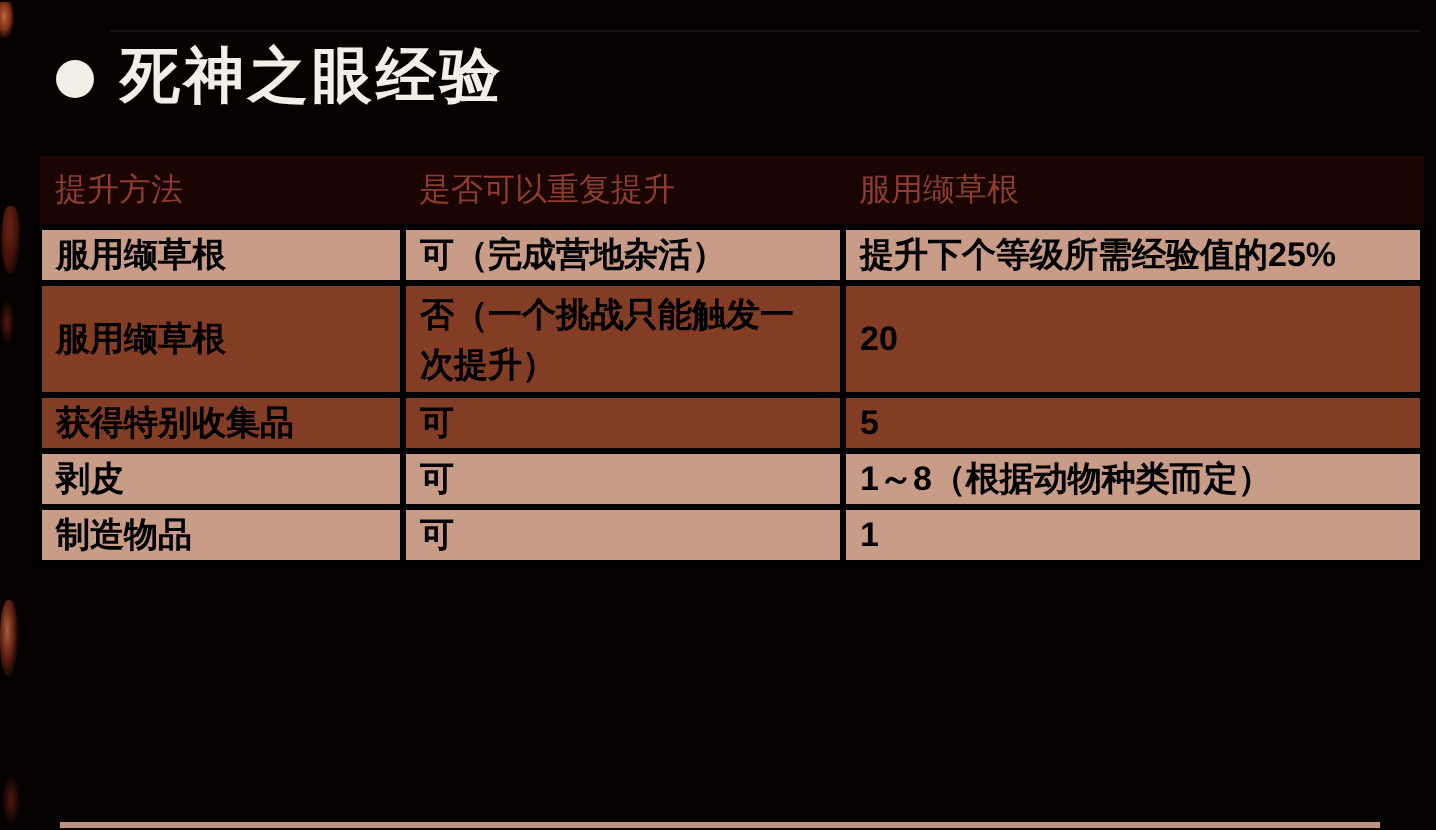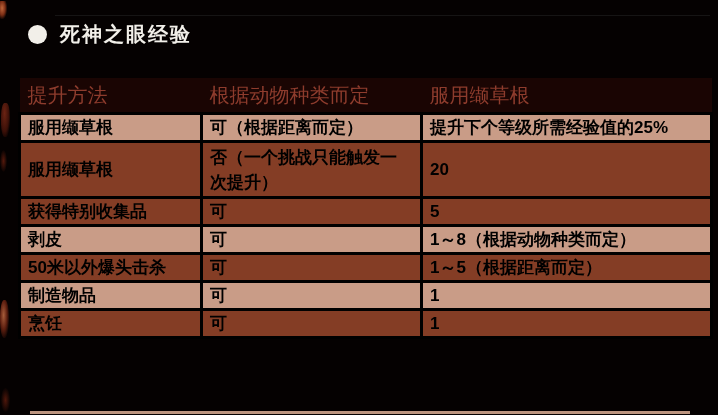--- a/index.html
+++ b/index.html
@@ -28,35 +28,35 @@
     position:absolute;top:24px;left:28px;
     display:flex;align-items:center;gap:13px;
   }
   .bullet{
     width:19px;height:19px;border-radius:50%;
     background:var(--title-text);
     flex:0 0 auto;
   }
   .page-title{
     color:var(--title-text);
-    font-size:20px;font-weight:bold;letter-spacing:2px;
+    font-size:30px;font-weight:bold;letter-spacing:2px;
     line-height:1;
     text-shadow:0 0 1px rgba(0,0,0,.6);
   }
   table.xp-table{
     position:absolute;left:18px;top:78px;width:692px;
     border-collapse:collapse;table-layout:fixed;
   }
   .xp-table col.c1{width:182px}
   .xp-table col.c2{width:220px}
   .xp-table col.c3{width:290px}
   .xp-table th{
     background:var(--header-bg);
     color:var(--header-text);
-    font-weight:normal;font-size:20px;
+    font-weight:normal;font-size:16px;
     text-align:left;padding:0 8px;height:34px;
     border:none;
     font-family:Liberation Mono, monospace;
   }
   .xp-table td{
     border:3px solid var(--border);
     color:var(--cell-text);
     font-weight:bold;font-size:17px;
     padding:0 7px;vertical-align:middle;
     line-height:25px;
@@ -103,57 +103,47 @@
 
   <table class="xp-table">
     <colgroup>
         <col class="c1">
         <col class="c2">
         <col class="c3">
       </colgroup>
     <thead>
       <tr>
           <th>提升方法</th>
-          <th>根据动物种类而定</th>
+          <th>是否可以重复提升</th>
           <th>服用缬草根</th>
         </tr>
     </thead>
     <tbody>
         <tr class="row light">
           <td>服用缬草根</td>
-          <td>可（根据距离而定）</td>
+          <td>可（完成营地杂活）</td>
           <td>提升下个等级所需经验值的25%</td>
         </tr>
         <tr class="row dark tall">
           <td>服用缬草根</td>
           <td>否（一个挑战只能触发一次提升）</td>
           <td>20</td>
         </tr>
         <tr class="row dark">
           <td>获得特别收集品</td>
           <td>可</td>
           <td>5</td>
         </tr>
         <tr class="row light">
           <td>剥皮</td>
           <td>可</td>
           <td>1～8（根据动物种类而定）</td>
         </tr>
-        <tr class="row dark">
-          <td>50米以外爆头击杀</td>
-          <td>可</td>
-          <td>1～5（根据距离而定）</td>
-        </tr>
         <tr class="row light">
           <td>制造物品</td>
-          <td>可</td>
-          <td>1</td>
-        </tr>
-        <tr class="row dark">
-          <td>烹饪</td>
           <td>可</td>
           <td>1</td>
         </tr>
       </tbody>
   </table>
 
   <div class="bottom-line"></div>
 </div>
 
 </body></html>

